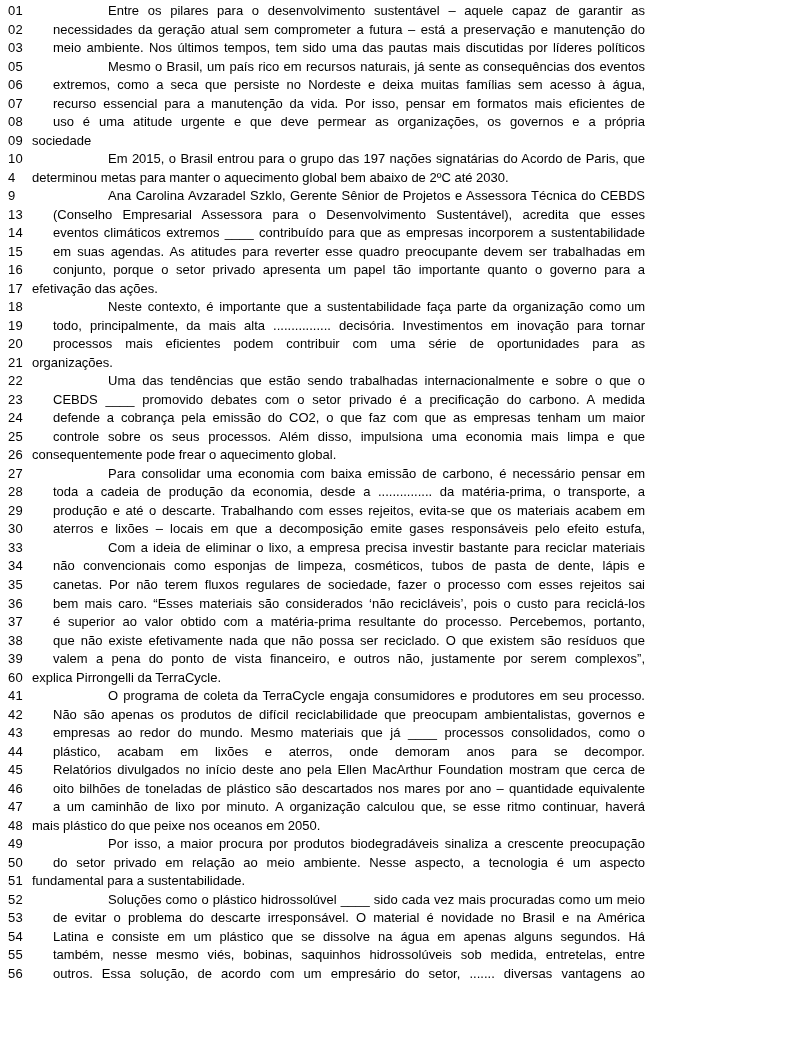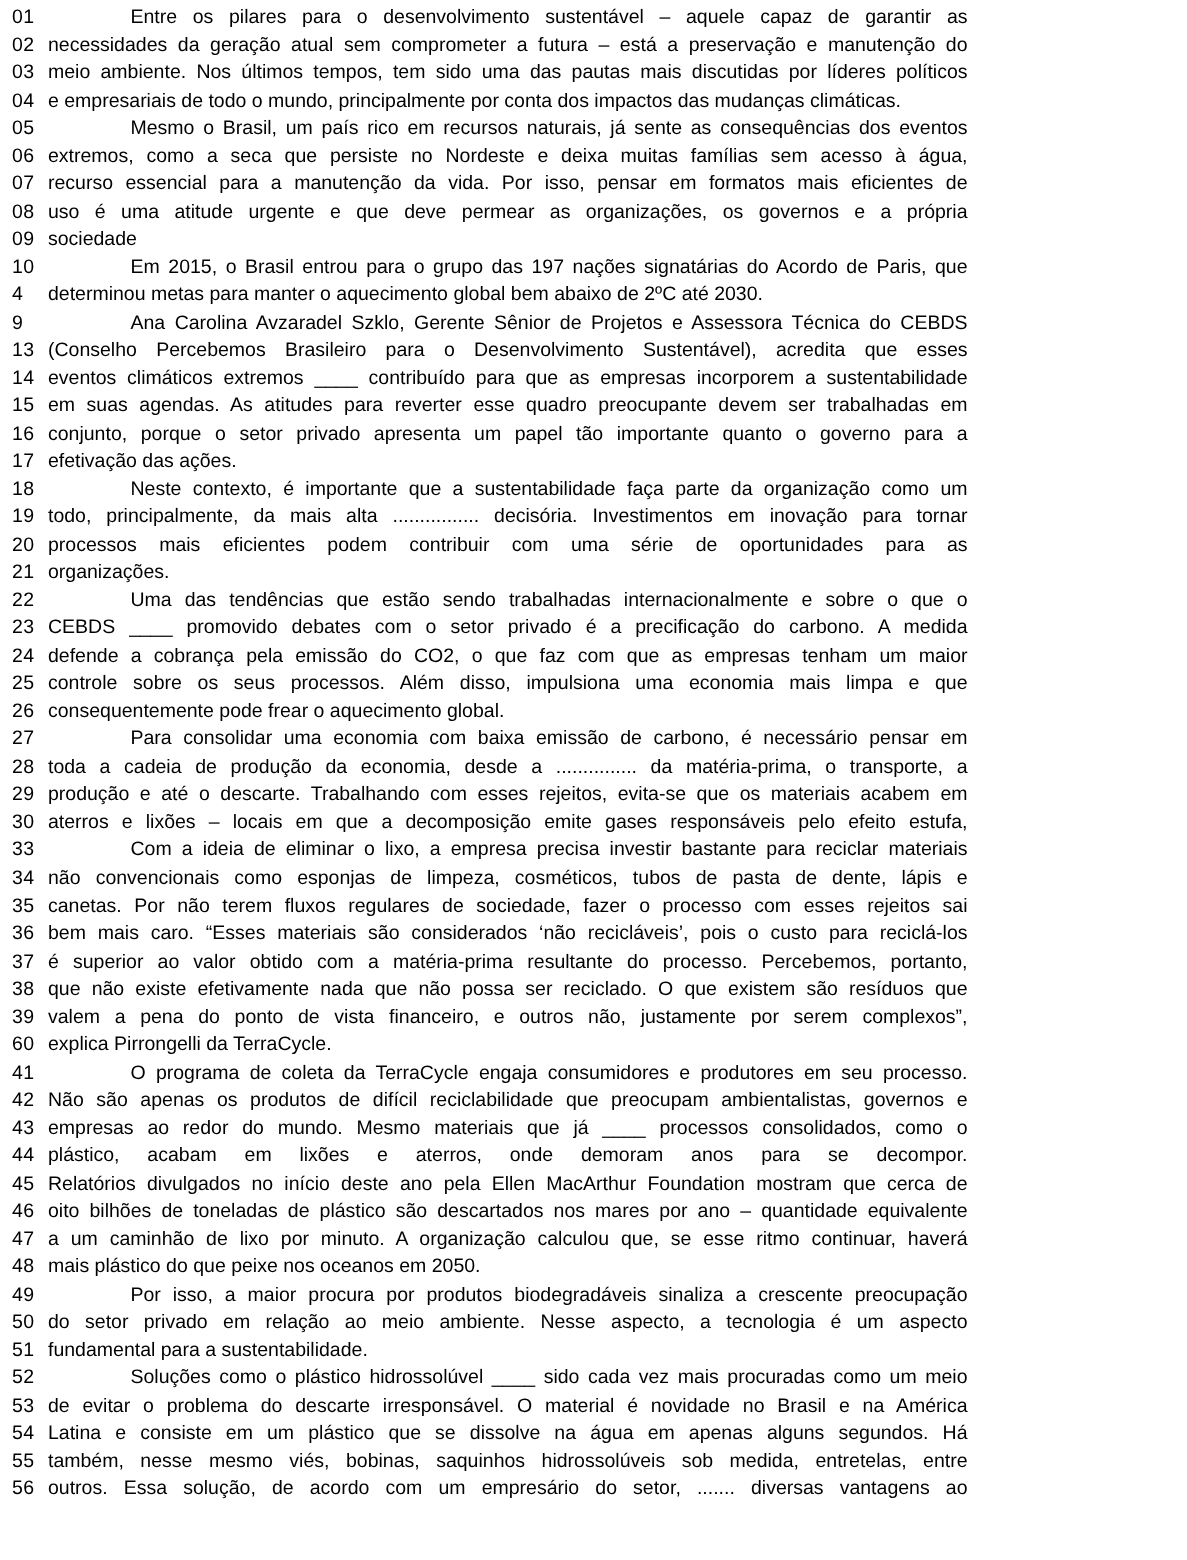--- a/index.html
+++ b/index.html
@@ -35,20 +35,21 @@
   }
   .text {
     flex: 1 1 auto;
     margin-right: 7px;
     text-align: justify;
     text-align-last: left;
     white-space: normal;
   }
   .text.j {
     text-align-last: justify;
+    margin-left: 21px;
   }
   .text.indent {
     text-indent: 55px;
   }
 </style>
 </head>
 <body>
 
 <div class="page">
   <div class="line">
@@ -59,24 +60,20 @@
   <div class="line">
     <span class="num">02</span>
     <span class="text j">necessidades da geração atual sem comprometer a futura – está a preservação e manutenção do</span>
   </div>
 
   <div class="line">
     <span class="num">03</span>
     <span class="text j">meio ambiente. Nos últimos tempos, tem sido uma das pautas mais discutidas por líderes políticos</span>
   </div>
 
-  <div class="line">
-    <span class="num">04</span>
-    <span class="text">e empresariais de todo o mundo, principalmente por conta dos impactos das mudanças climáticas.</span>
-  </div>
 
   <div class="line">
     <span class="num">05</span>
     <span class="text indent j">Mesmo o Brasil, um país rico em recursos naturais, já sente as consequências dos eventos</span>
   </div>
 
   <div class="line">
     <span class="num">06</span>
     <span class="text j">extremos, como a seca que persiste no Nordeste e deixa muitas famílias sem acesso à água,</span>
   </div>
@@ -106,21 +103,21 @@
     <span class="text">determinou metas para manter o aquecimento global bem abaixo de 2ºC até 2030.</span>
   </div>
 
   <div class="line">
     <span class="num">9</span>
     <span class="text indent j">Ana Carolina Avzaradel Szklo, Gerente Sênior de Projetos e Assessora Técnica do CEBDS</span>
   </div>
 
   <div class="line">
     <span class="num">13</span>
-    <span class="text j">(Conselho Percebemos Brasileiro para o Desenvolvimento Sustentável), acredita que esses</span>
+    <span class="text j">(Conselho Empresarial Assessora para o Desenvolvimento Sustentável), acredita que esses</span>
   </div>
 
   <div class="line">
     <span class="num">14</span>
     <span class="text j">eventos climáticos extremos ____ contribuído para que as empresas incorporem a sustentabilidade</span>
   </div>
 
   <div class="line">
     <span class="num">15</span>
     <span class="text j">em suas agendas. As atitudes para reverter esse quadro preocupante devem ser trabalhadas em</span>

